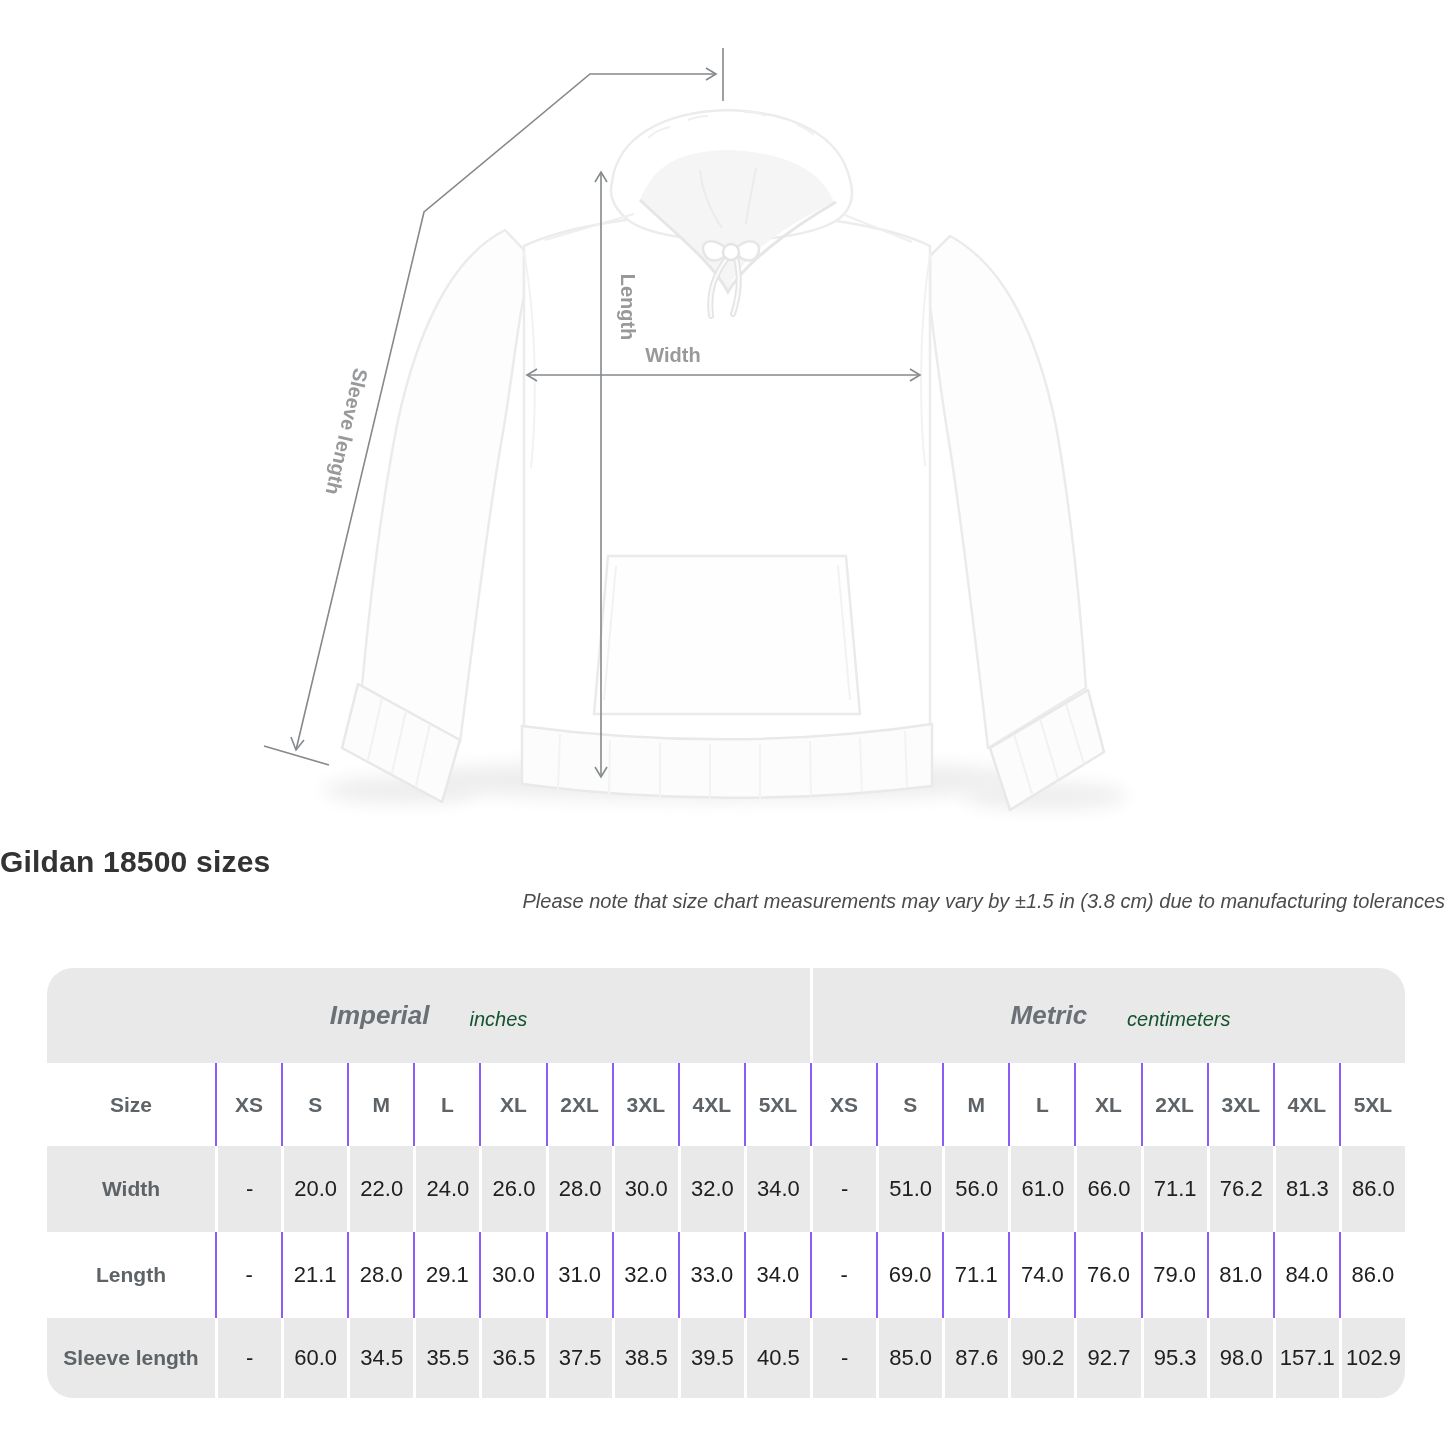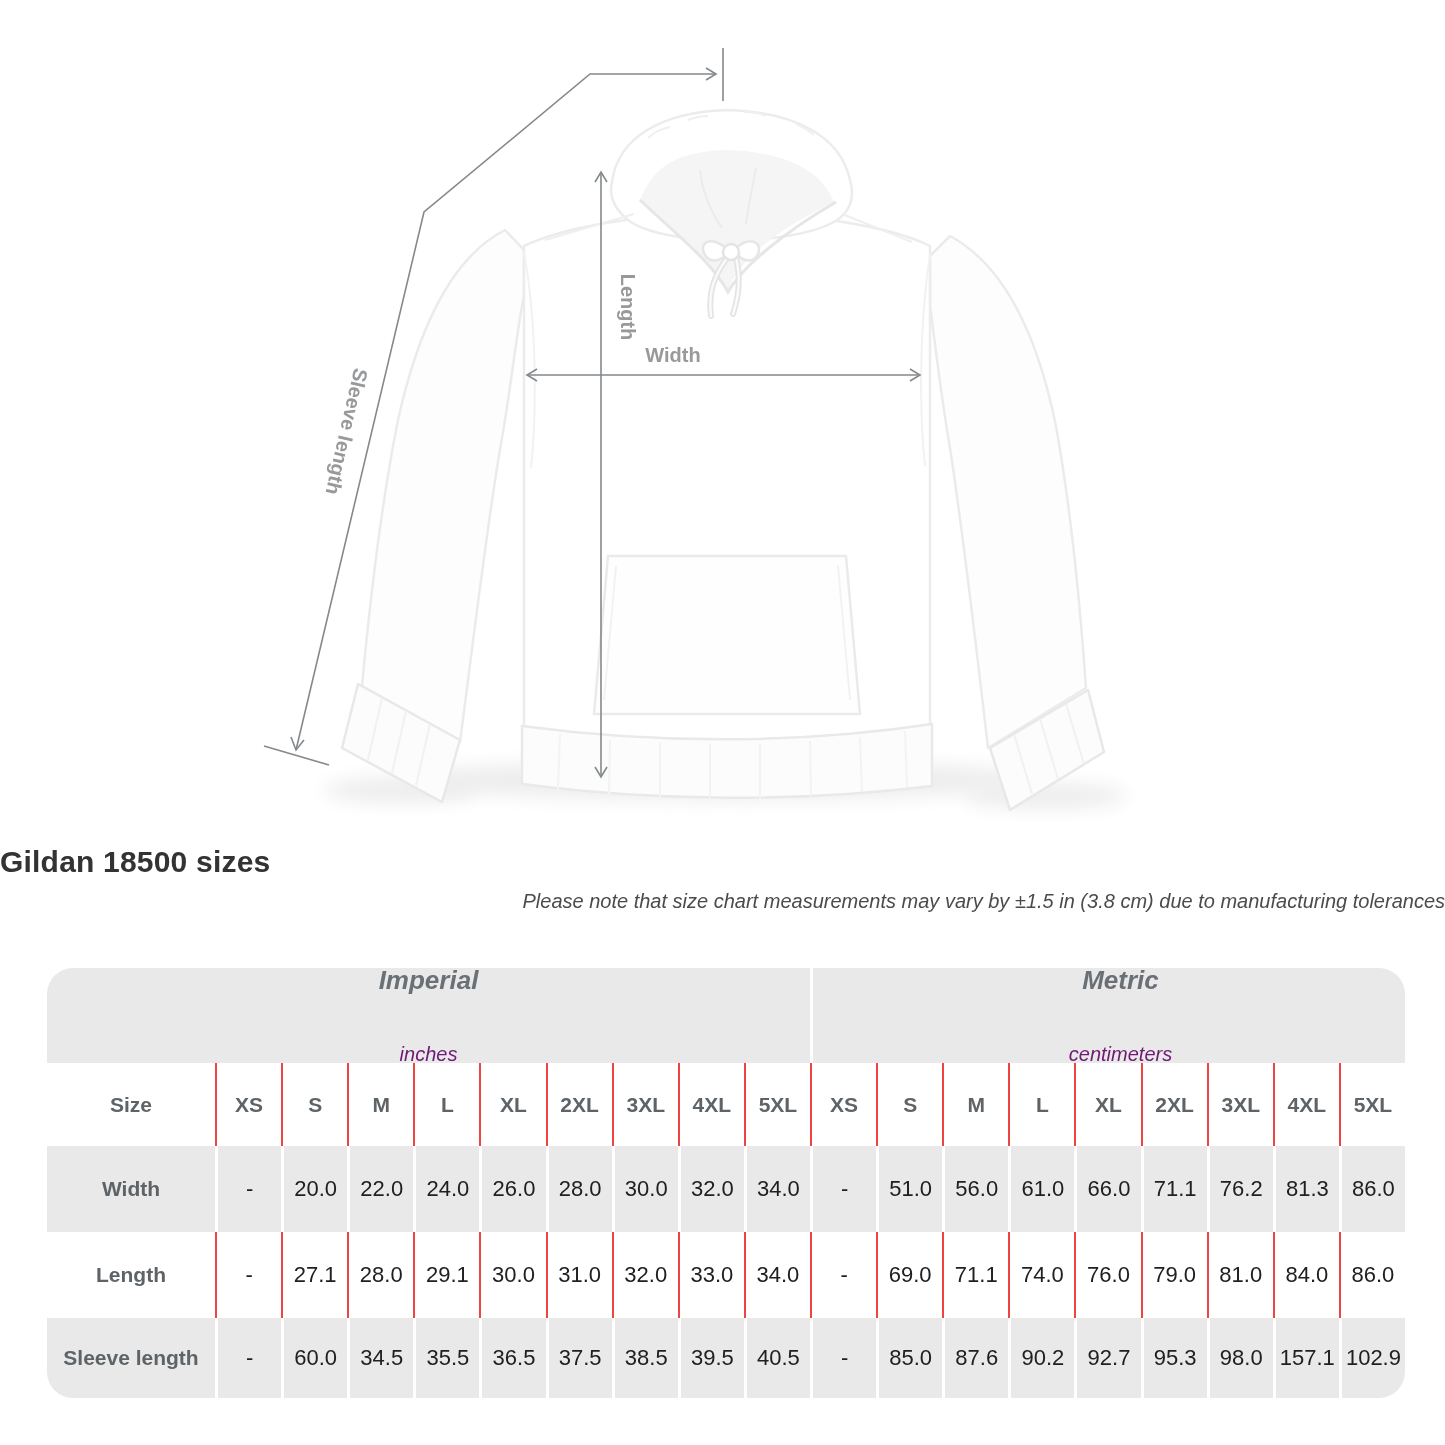--- a/index.html
+++ b/index.html
@@ -20,26 +20,26 @@
     position:absolute;left:47px;top:968px;width:1358px;height:430px;
     display:grid;
     grid-template-columns:168px repeat(18,1fr);
     grid-template-rows:95px 83px 86px 86px 80px;
     border-radius:26px;overflow:hidden;
   }
   .cell{display:flex;align-items:center;justify-content:center;min-width:0;}
   .bg-g{background:#e9e9e9;}
   .bg-w{background:#ffffff;}
   .sep-w{border-left:3px solid #ffffff;}
-  .sep-g{border-left:2px solid #ef4444;}
-  .band{flex-direction:column;grid-row:1;gap:40px;}
+  .sep-g{border-left:2px solid #8b5cf6;}
+  .band{flex-direction:row;grid-row:1;gap:40px;}
   .band-imperial{grid-column:1 / 11;}
   .band-metric{grid-column:11 / 20;padding-left:23px;}
   .band-label{font-size:26px;font-weight:700;font-style:italic;color:#6a7075;}
-  .band-unit{font-size:20px;font-style:italic;color:#701a75;margin-top:7px;}
+  .band-unit{font-size:20px;font-style:italic;color:#14532d;margin-top:7px;}
   .szhead{font-size:21px;font-weight:700;color:#5d6367;}
   .rowlabel{font-size:21px;font-weight:700;color:#5d6367;}
   .val{font-size:22px;color:#202020;}
 </style>
 </head>
 <body>
 
 <div class="stage">
 
   <svg class="diagram-svg" width="1445" height="830" viewBox="0 0 1445 830">
@@ -164,21 +164,21 @@
     <div class="cell bg-g sep-w val">56.0</div>
     <div class="cell bg-g sep-w val">61.0</div>
     <div class="cell bg-g sep-w val">66.0</div>
     <div class="cell bg-g sep-w val">71.1</div>
     <div class="cell bg-g sep-w val">76.2</div>
     <div class="cell bg-g sep-w val">81.3</div>
     <div class="cell bg-g sep-w val">86.0</div>
 
     <div class="cell bg-w rowlabel">Length</div>
     <div class="cell bg-w sep-g val">-</div>
-    <div class="cell bg-w sep-g val">27.1</div>
+    <div class="cell bg-w sep-g val">21.1</div>
     <div class="cell bg-w sep-g val">28.0</div>
     <div class="cell bg-w sep-g val">29.1</div>
     <div class="cell bg-w sep-g val">30.0</div>
     <div class="cell bg-w sep-g val">31.0</div>
     <div class="cell bg-w sep-g val">32.0</div>
     <div class="cell bg-w sep-g val">33.0</div>
     <div class="cell bg-w sep-g val">34.0</div>
     <div class="cell bg-w sep-g val">-</div>
     <div class="cell bg-w sep-g val">69.0</div>
     <div class="cell bg-w sep-g val">71.1</div>

